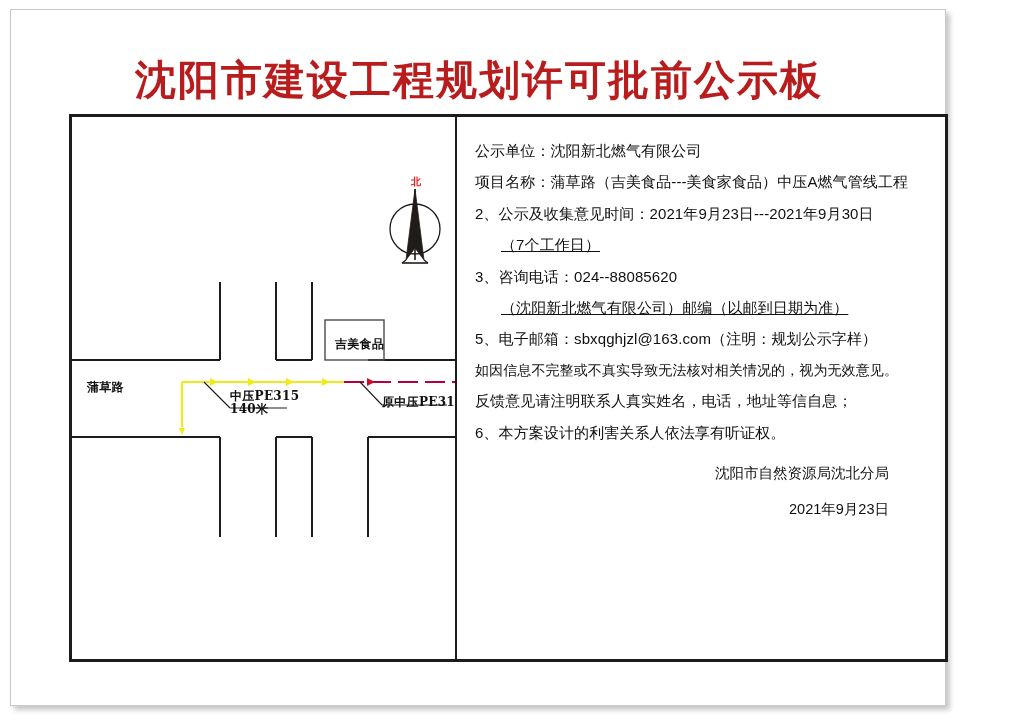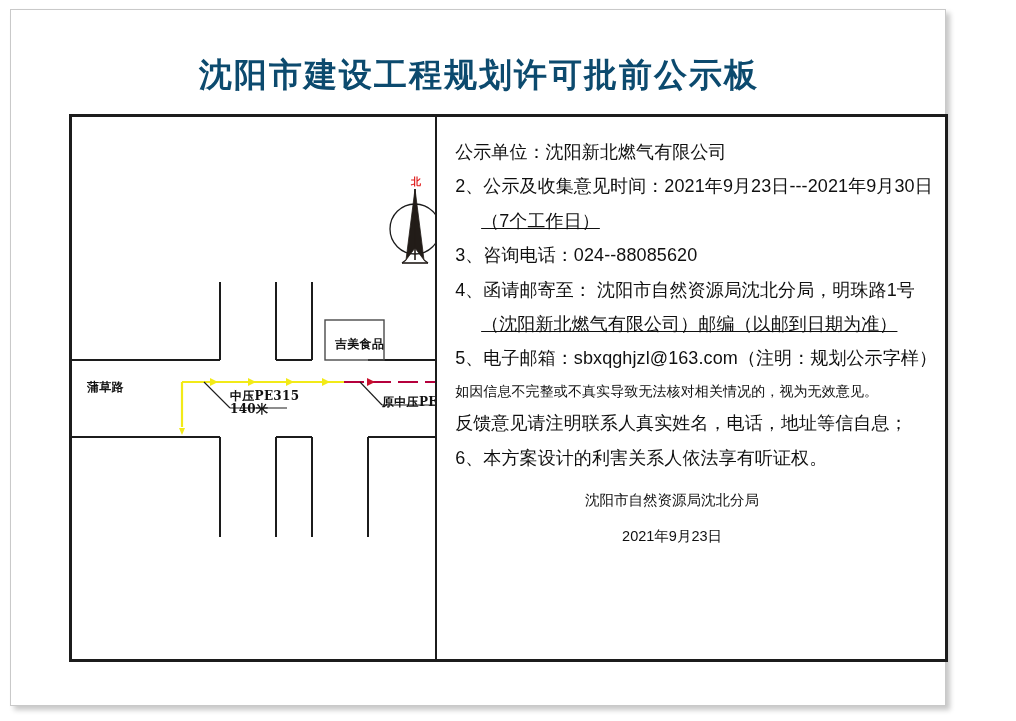--- a/index.html
+++ b/index.html
@@ -30,23 +30,23 @@
 
   
   #title {
     position: absolute;
     left: 0;
     top: 43px;
     width: 936px;
     text-align: center;
     font-family: "DejaVu Serif", "Liberation Serif", serif;
     font-weight: bold;
-    font-size: 33px;
+    font-size: 41px;
     letter-spacing: 2px;
-    color: #0c4a6e;
+    color: #b91c1c;
     white-space: nowrap;
   }
 
   
   #content-box {
     position: absolute;
     left: 58px;
     top: 104px;
     width: 879px;
     height: 548px;
@@ -66,33 +66,33 @@
   #info-panel {
     position: relative;
     flex: 1;
     box-sizing: border-box;
     padding: 26px 8px 0 18px;
   }
 
   
   .info-line {
     font-family: "Liberation Sans", "DejaVu Sans", sans-serif;
-    font-size: 18px;
+    font-size: 15px;
     color: #101010;
     line-height: 1;
     margin-bottom: 16.4px;
     white-space: nowrap;
     letter-spacing: 0.1px;
   }
   .info-line.indent { padding-left: 26px; text-decoration: underline; }
   .info-line.tiny { font-size: 14px; }
 
   #sign-block {
     margin-top: 24px;
-    text-align: center;
+    text-align: right;
     padding-right: 48px;
   }
   #sign-block .sign-line {
     font-family: "Liberation Sans", "DejaVu Sans", sans-serif;
     font-size: 14.5px;
     color: #101010;
     margin-bottom: 17px;
     white-space: nowrap;
   }
 
@@ -186,24 +186,24 @@
       <div class="map-label" id="label-north">北</div>
       <div class="map-label" id="label-road">蒲草路</div>
       <div class="map-label" id="label-building">吉美食品</div>
       <div class="map-label" id="label-pipe-new">中压PE315</div>
       <div class="map-label" id="label-pipe-len">140米</div>
       <div class="map-label" id="label-pipe-old">原中压PE315</div>
     </div>
 
     <div id="info-panel">
       <div class="info-line">公示单位：沈阳新北燃气有限公司</div>
+      <div class="info-line">项目名称：蒲草路（吉美食品---美食家食品）中压A燃气管线工程</div>
       <div class="info-line">2、公示及收集意见时间：2021年9月23日---2021年9月30日</div>
       <div class="info-line indent">（7个工作日）</div>
       <div class="info-line">3、咨询电话：024--88085620</div>
-      <div class="info-line">4、函请邮寄至： 沈阳市自然资源局沈北分局，明珠路1号</div>
       <div class="info-line indent">（沈阳新北燃气有限公司）邮编（以邮到日期为准）</div>
       <div class="info-line">5、电子邮箱：sbxqghjzl@163.com（注明：规划公示字样）</div>
       <div class="info-line tiny">如因信息不完整或不真实导致无法核对相关情况的，视为无效意见。</div>
       <div class="info-line">反馈意见请注明联系人真实姓名，电话，地址等信自息；</div>
       <div class="info-line">6、本方案设计的利害关系人依法享有听证权。</div>
 
       <div id="sign-block">
         <div class="sign-line">沈阳市自然资源局沈北分局</div>
         <div class="sign-line">2021年9月23日</div>
       </div>

